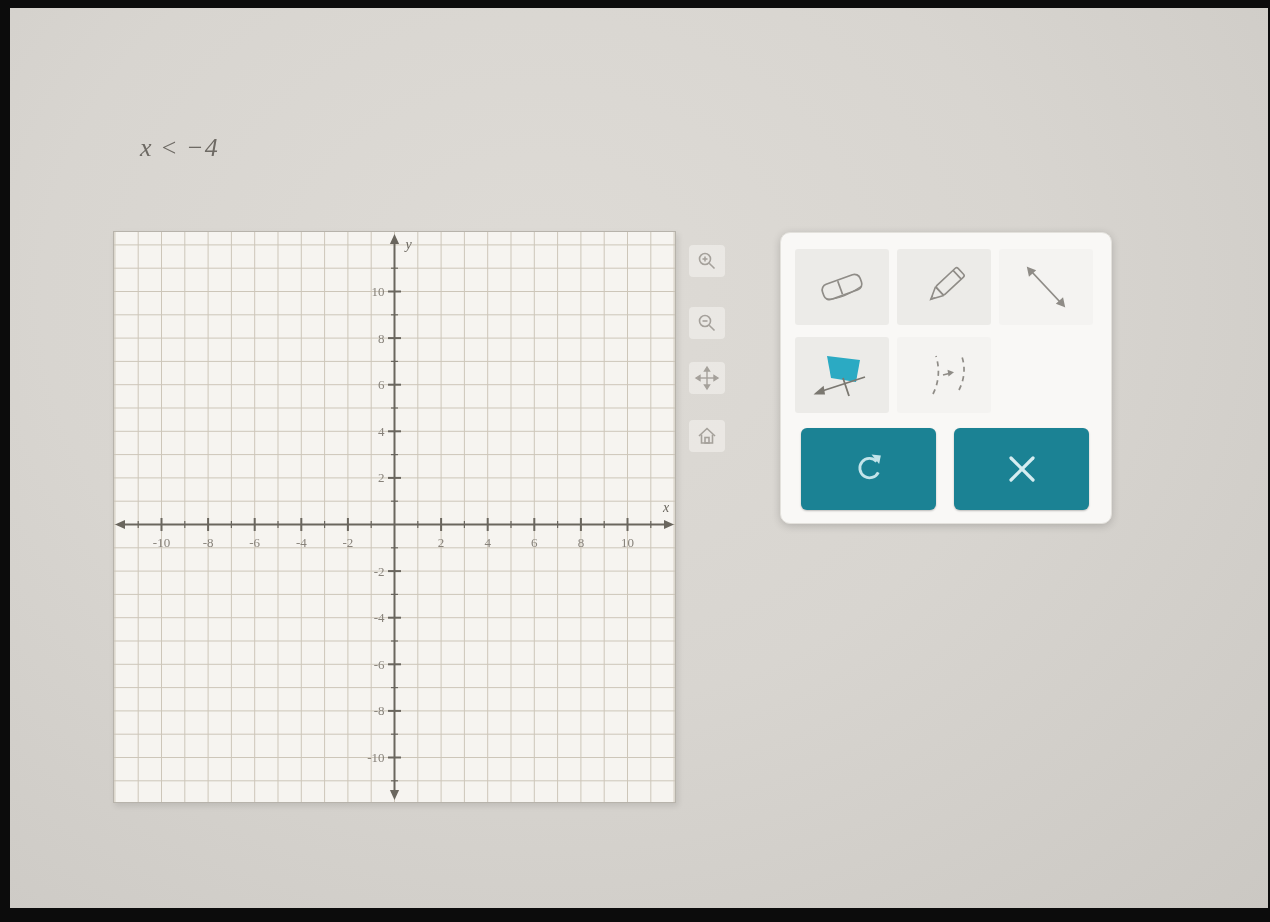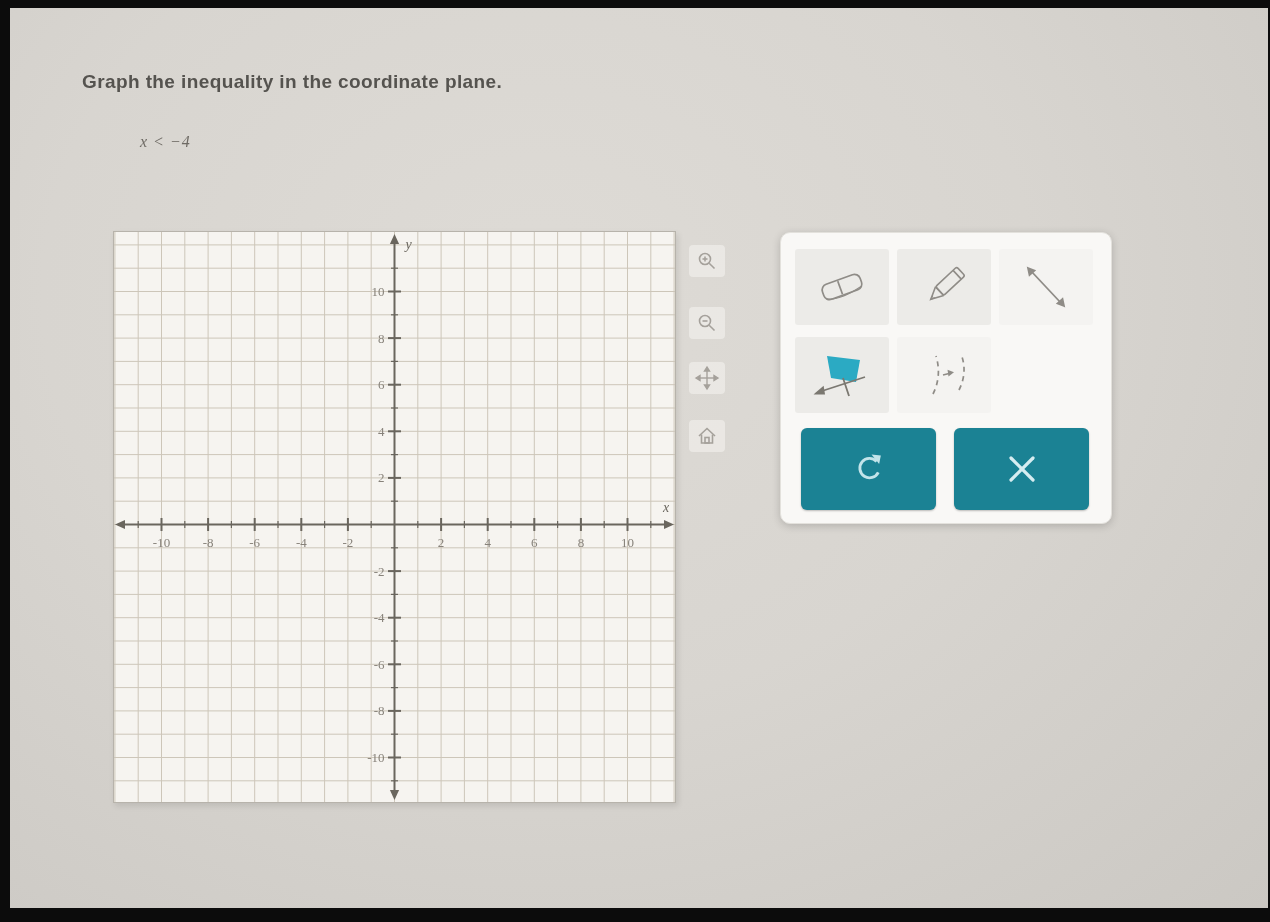--- a/index.html
+++ b/index.html
@@ -3,21 +3,21 @@
 <meta charset="utf-8">
 <style>
   html,body{margin:0;padding:0;width:1270px;height:922px;background:#0c0c0c;overflow:hidden;
             font-family:"Liberation Sans",sans-serif;}
   .photo{position:absolute;top:8px;left:10px;right:2px;bottom:14px;
          background:radial-gradient(ellipse at 42% 32%, #dedbd6 0%, #d8d5d0 48%, #cbc8c3 100%);
          overflow:hidden;}
   .prompt{position:absolute;left:72px;top:63px;font-size:19px;font-weight:600;
           color:#55534f;letter-spacing:.4px;}
   .inequality{position:absolute;left:130px;top:125px;font-family:"Liberation Serif",serif;
-              font-style:italic;font-size:16px;color:#6e6a64;letter-spacing:1px;}
+              font-style:italic;font-size:26px;color:#6e6a64;letter-spacing:1px;}
   .graph-panel{position:absolute;left:103px;top:223px;width:561px;height:570px;
                background:#f6f4f0;border:1px solid #b7b3ab;box-shadow:2px 3px 6px rgba(0,0,0,.10);}
   .graph-panel svg{display:block;}
   .side-btn{position:absolute;left:679px;width:36px;height:32px;border-radius:4px;
             background:rgba(245,244,241,.55);display:flex;align-items:center;justify-content:center;}
   .palette{position:absolute;left:770px;top:224px;width:332px;height:292px;background:#f9f8f6;
            border:1px solid #e3e1dc;border-radius:10px;box-shadow:0 2px 8px rgba(0,0,0,.18);
            box-sizing:border-box;padding:16px 16px 14px 14px;}
   .tool-grid{display:grid;grid-template-columns:repeat(3,94px);grid-auto-rows:76px;gap:12px 8px;}
   .tool-cell{background:#ecebe8;border-radius:3px;display:flex;align-items:center;justify-content:center;}
@@ -27,21 +27,20 @@
   .teal-btn{width:135px;height:82px;border:none;border-radius:6px;
             background:var(--accent-teal,#1b8294);display:flex;align-items:center;justify-content:center;
             box-shadow:0 1px 2px rgba(0,0,0,.25);cursor:pointer;}
   svg{overflow:visible;}
 </style>
 </head>
 <body>
 
 <div class="photo">
 
-  <div class="prompt">Graph the inequality in the coordinate plane.</div>
   <div class="inequality">x &lt; −4</div>
 
   <div class="graph-panel">
     <svg id="grid-svg" width="561" height="570" viewBox="0 0 561 570">
         <line x1="0.8999999999999773" y1="0" x2="0.8999999999999773" y2="570" stroke="#cdc6b9" stroke-width="1"></line>
         <line x1="24.19999999999999" y1="0" x2="24.19999999999999" y2="570" stroke="#cdc6b9" stroke-width="1"></line>
         <line x1="47.5" y1="0" x2="47.5" y2="570" stroke="#cdc6b9" stroke-width="1"></line>
         <line x1="70.79999999999998" y1="0" x2="70.79999999999998" y2="570" stroke="#cdc6b9" stroke-width="1"></line>
         <line x1="94.1" y1="0" x2="94.1" y2="570" stroke="#cdc6b9" stroke-width="1"></line>
         <line x1="117.4" y1="0" x2="117.4" y2="570" stroke="#cdc6b9" stroke-width="1"></line>

